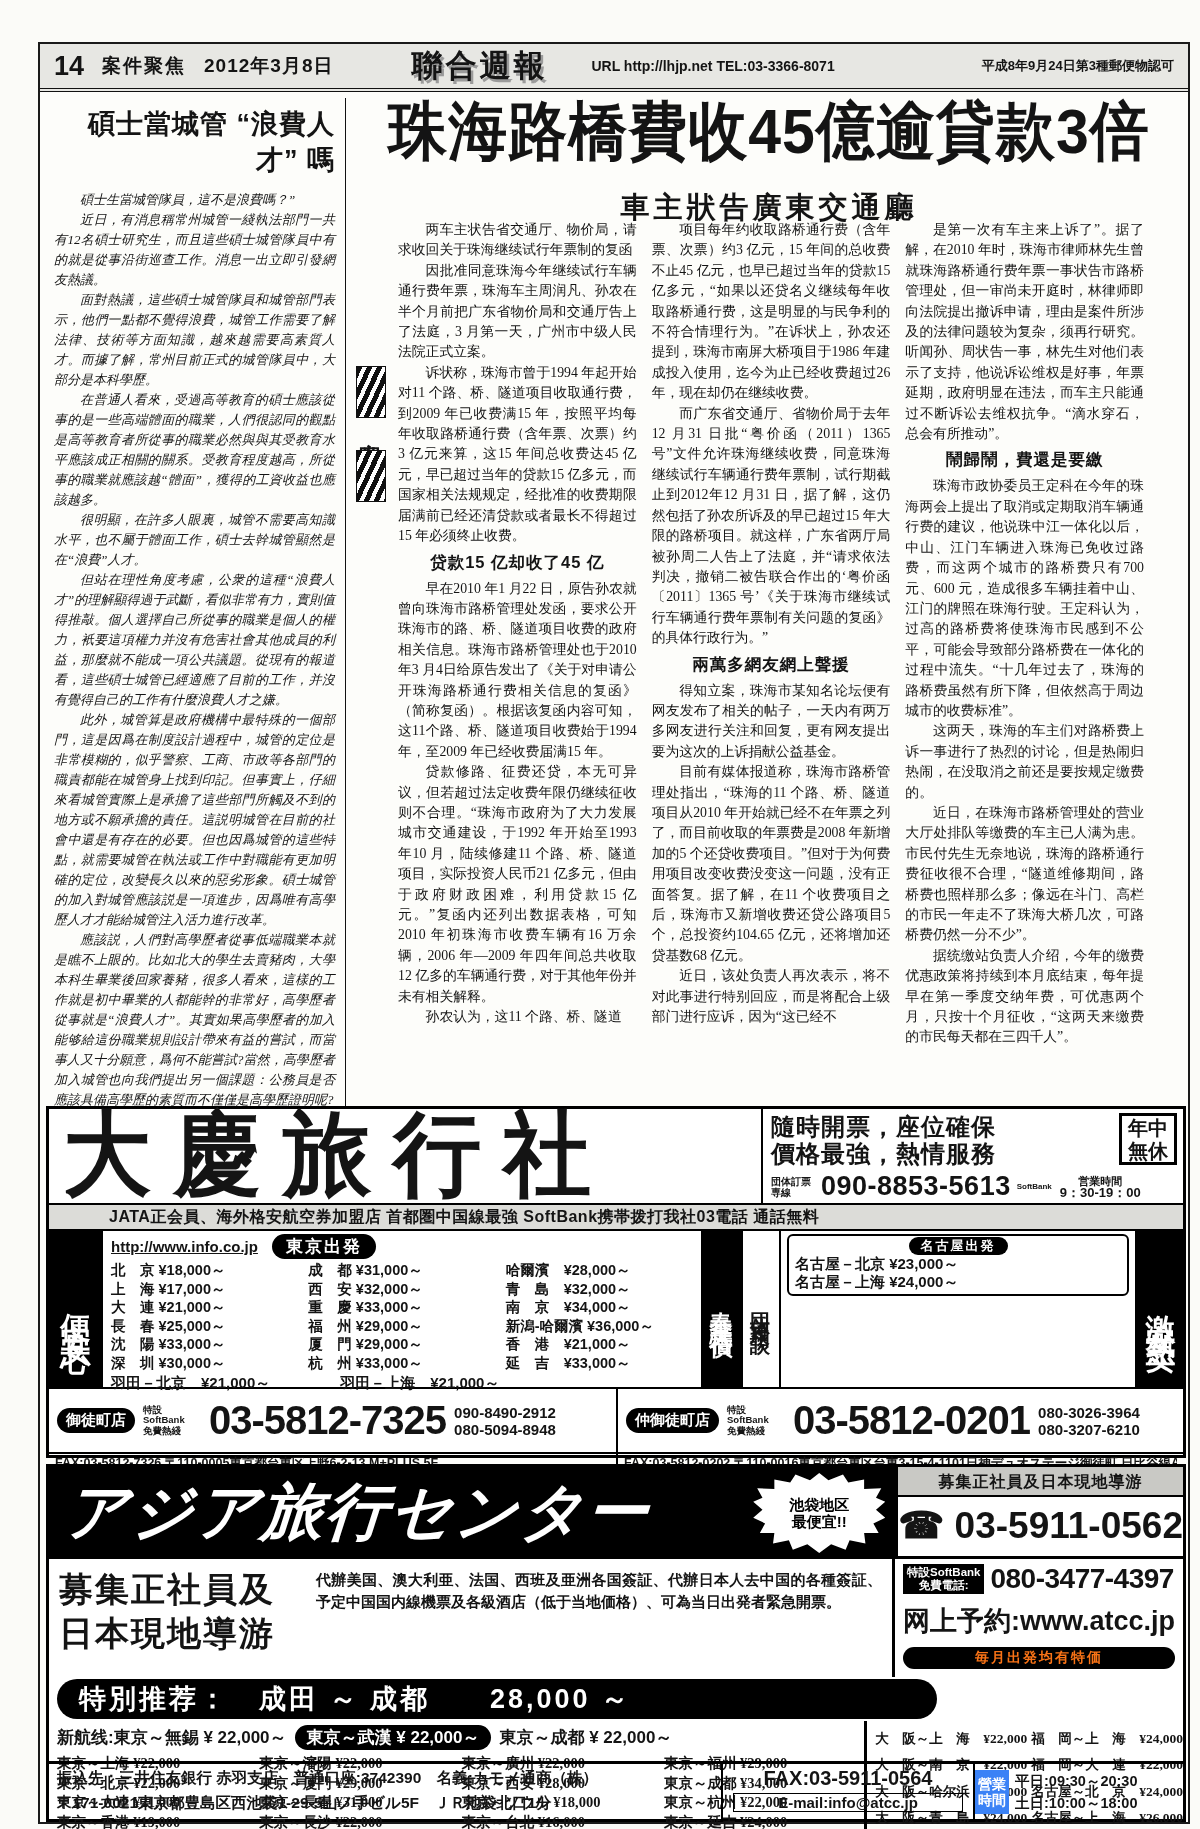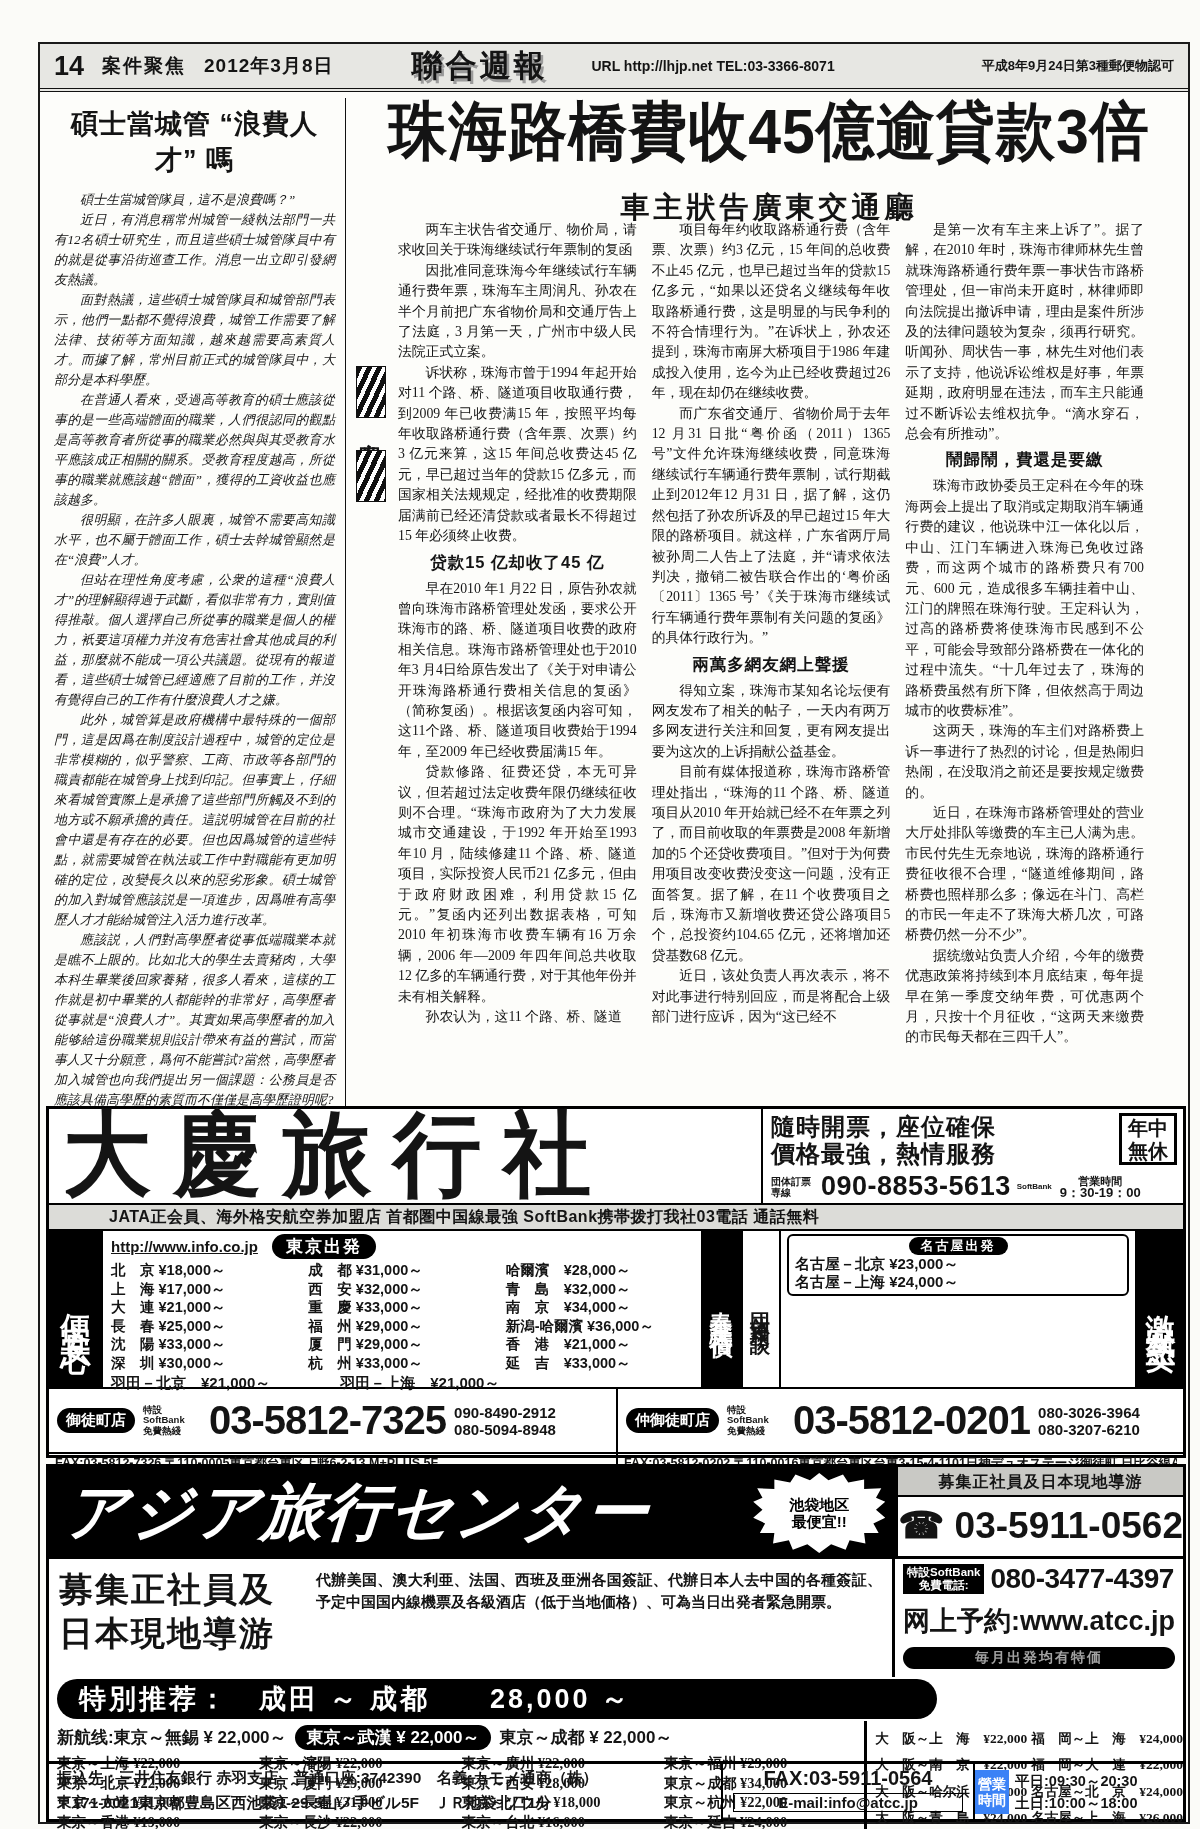--- a/index.html
+++ b/index.html
@@ -18,21 +18,21 @@
   .hdr .date { font-size:19px; font-weight:700; letter-spacing:1px; }
   .hdr .paper { font-size:31px; font-weight:900; letter-spacing:3px; margin-left:60px;
                 text-shadow:2.5px 2.5px 0 #9b9b9b; }
   .hdr .url { font-size:14px; font-weight:700; margin-left:26px; }
   .hdr .permit { font-size:13px; font-weight:700; margin-left:auto; }
 
   
   .la { position:absolute; left:8px; top:54px; width:298px; height:1008px; padding:4px 10px 0 6px;
         border-right:1px solid #111; overflow:hidden; }
   .la h2 { font-family:"Liberation Sans", sans-serif; font-size:27px; font-weight:900;
-           text-align:center; letter-spacing:1px; margin:4px 0 12px; }
+           text-align:right; letter-spacing:1px; margin:4px 0 12px; }
   .la p { font-size:13px; line-height:20px; text-align:justify; text-indent:2em; font-style:italic; }
 
   
   .strip { position:absolute; left:310px; top:322px; width:42px; display:flex; flex-direction:column;
            align-items:center; gap:6px; }
   .hatch { width:30px; height:52px; border:1px solid #111;
            background:repeating-linear-gradient(115deg,#111 0 5px,#fff 5px 9px); }
   .vlabel { writing-mode:vertical-rl; text-orientation:upright; font-family:"Liberation Sans",sans-serif;
             font-weight:900; font-size:23px; letter-spacing:5px; }
 
@@ -129,21 +129,21 @@
   .asia-tel { font-size:37px; font-weight:900; text-align:right; line-height:58px; white-space:nowrap; }
 
   .ad2-mid { display:flex; height:118px; }
   .recruit-big { width:272px; font-size:34px; font-weight:900; line-height:44px; padding:8px 0 0 10px; letter-spacing:2px; }
   .visa-desc { width:600px; font-size:15px; font-weight:700; line-height:22px; padding:10px 10px 0 4px; text-align:justify; }
   .ad2-rightcol { flex:1; border-left:3px solid #000; padding:4px 8px 0; }
   .sb-row { display:flex; align-items:center; gap:6px; }
   .sb-tag { background:#000; color:#fff; font-size:11.5px; font-weight:900; line-height:13px; padding:2px 4px; text-align:center; }
   .sb-tel { font-size:28px; font-weight:900; letter-spacing:-0.5px; }
   .web { font-size:27px; font-weight:900; margin-top:8px; white-space:nowrap; }
-  .monthly { background:#000; color:#a3a3a3; border-radius:13px; text-align:center; font-size:14px; font-weight:900;
+  .monthly { background:#000; color:#f97316; border-radius:13px; text-align:center; font-size:14px; font-weight:900;
              padding:2px 0; margin-top:8px; letter-spacing:2px; }
 
   .special-bar { margin:2px 8px; width:880px; background:#000; color:#fff; border-radius:22px; height:40px;
                  font-size:27px; font-weight:900; line-height:40px; padding-left:22px; letter-spacing:3px; white-space:nowrap; }
   .ad2-low { display:flex; }
   .ad2-left-low { width:900px; padding:4px 6px 0 8px; }
   .newroutes { display:flex; align-items:center; gap:8px; font-size:17px; font-weight:900; white-space:nowrap; }
   .newroutes .pill { background:#000; color:#fff; border-radius:15px; padding:1px 12px; }
   .fgrid { display:grid; grid-template-columns:repeat(4,1fr); column-gap:8px; margin-top:4px; }
   .fgrid span { font-size:14.5px; font-weight:700; line-height:19.5px; white-space:nowrap; font-family:"Liberation Serif",serif; }

